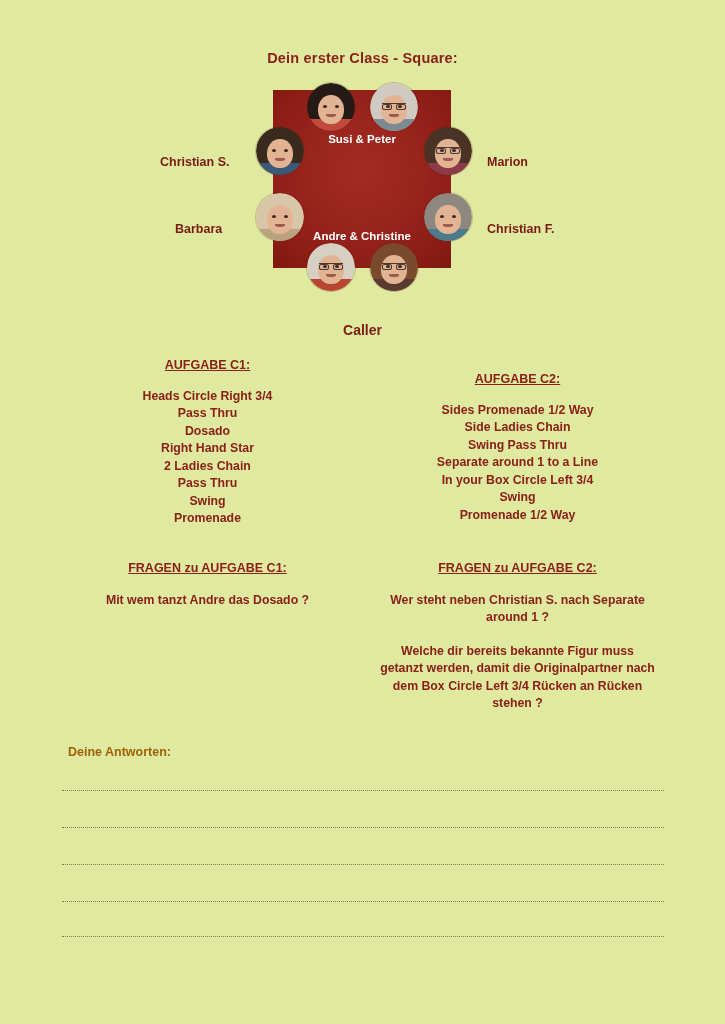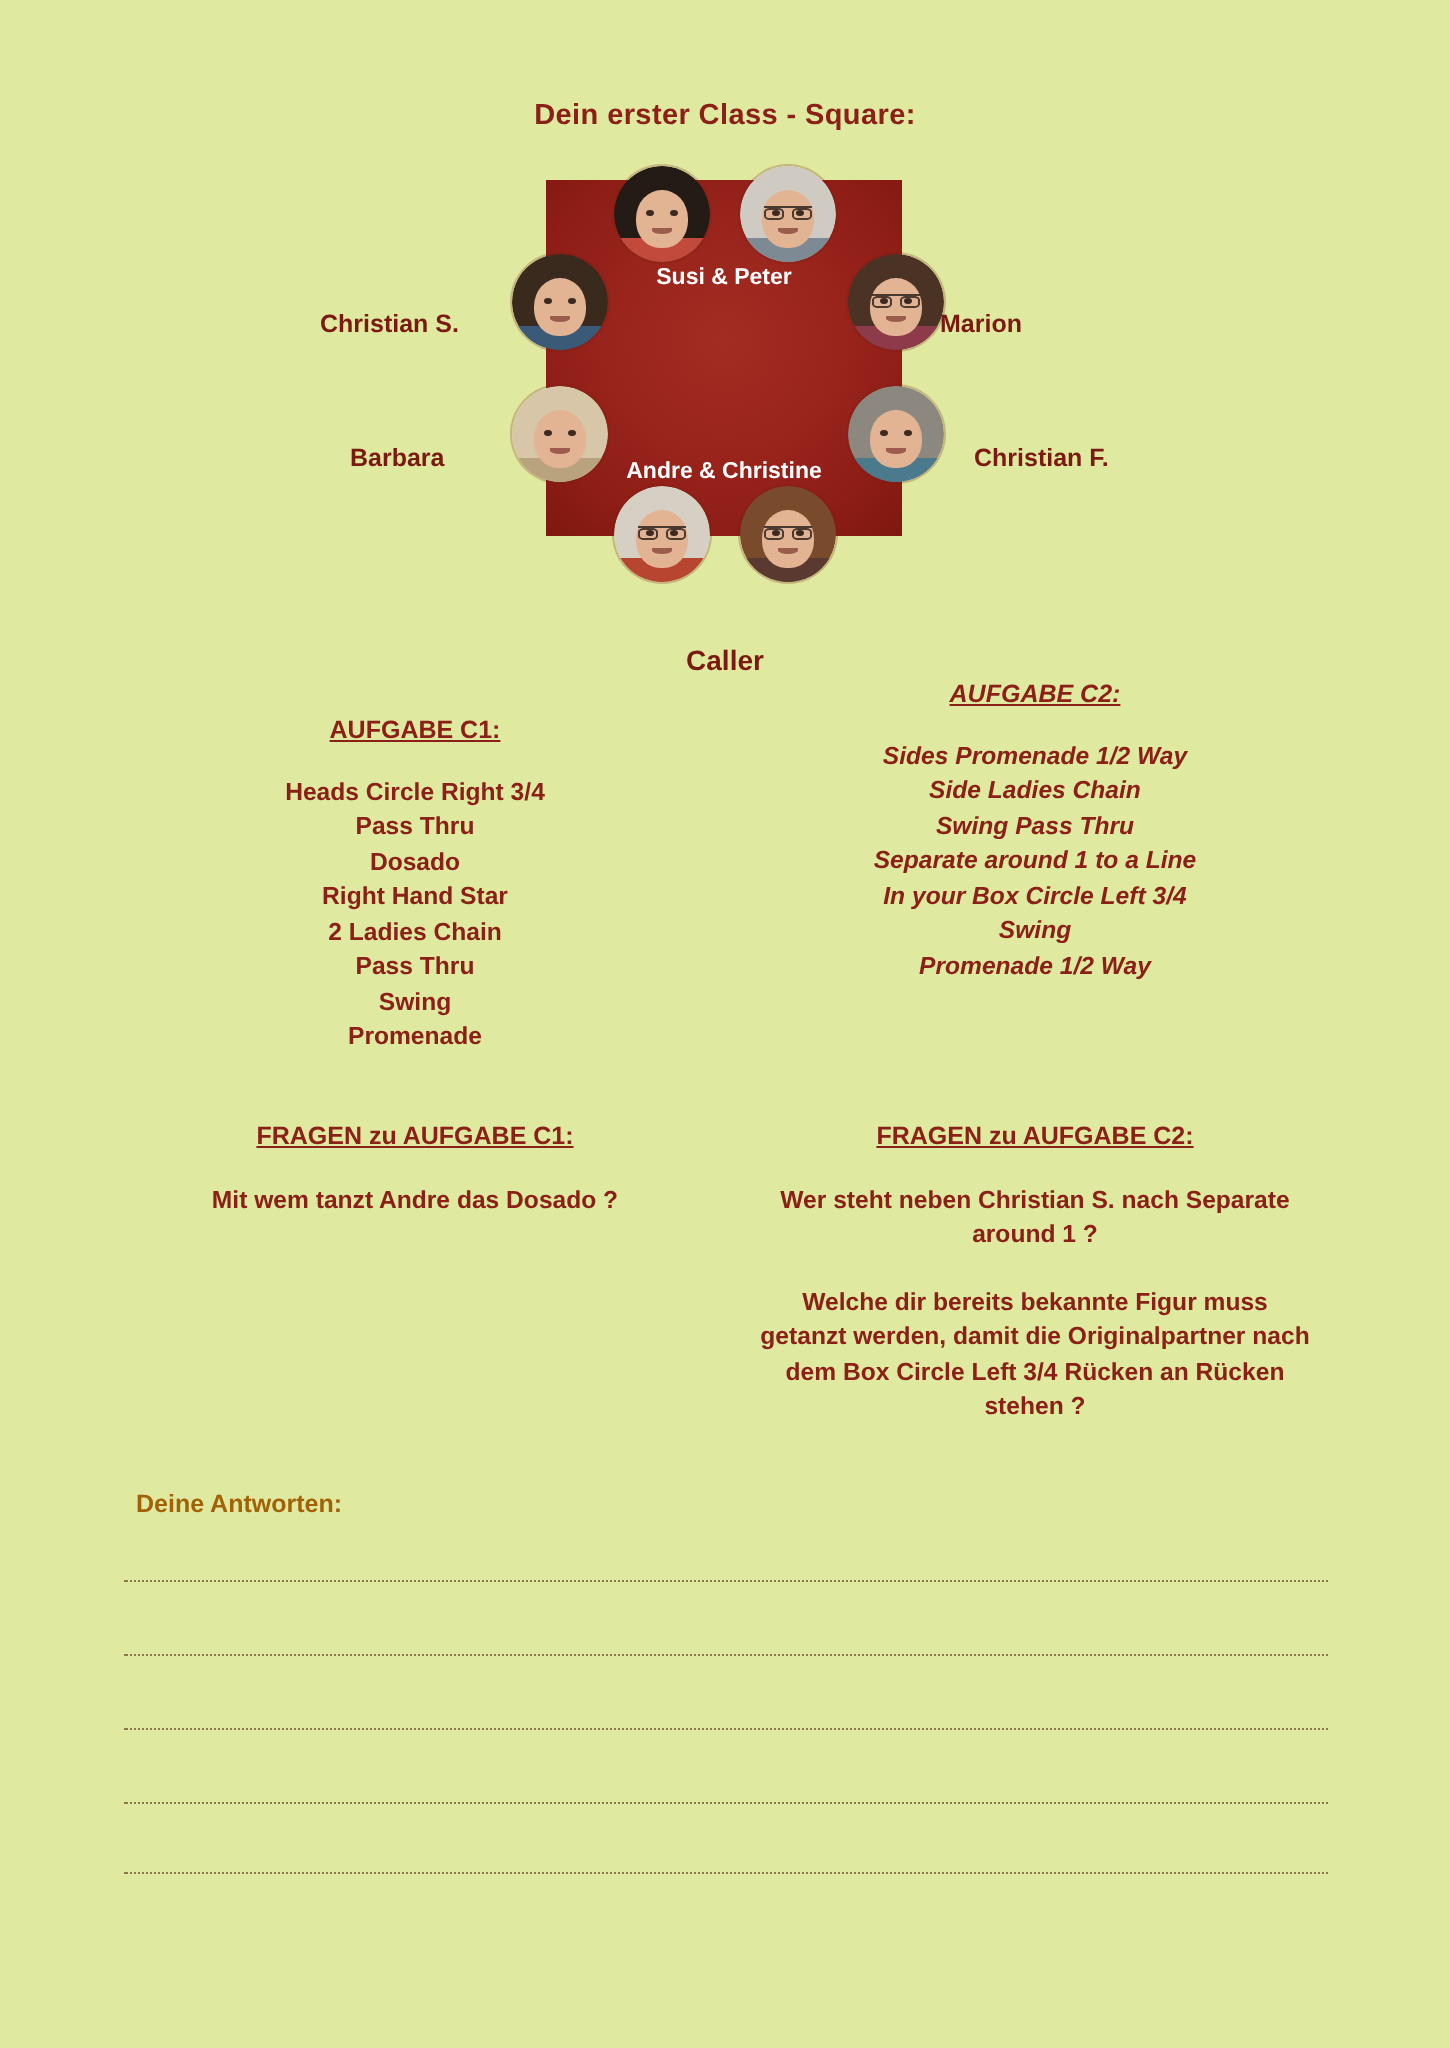--- a/index.html
+++ b/index.html
@@ -297,40 +297,40 @@
         <div class="shirt" style="background:#5a3a30;"></div>
         <div class="skin"></div>
         <div class="glasses"></div>
         <div class="eye l"></div>
           <div class="eye r"></div>
         <div class="mouth"></div>
       </div>
     </div>
 
     <div class="name" style="left:160px; top:70px;">Christian S.</div>
-    <div class="name" style="left:470px; top:70px;">Marion</div>
+    <div class="name" style="left:487px; top:70px;">Marion</div>
     <div class="name" style="left:175px; top:137px;">Barbara</div>
     <div class="name" style="left:487px; top:137px;">Christian F.</div>
   </div>
 
   <div class="caller">Caller</div>
 
   <div class="col col-left" style="top:357px;">
     <div class="task-head">AUFGABE C1:</div>
     <span class="task-line">Heads Circle Right 3/4</span>
     <span class="task-line">Pass Thru</span>
     <span class="task-line">Dosado</span>
     <span class="task-line">Right Hand Star</span>
     <span class="task-line">2 Ladies Chain</span>
     <span class="task-line">Pass Thru</span>
     <span class="task-line">Swing</span>
     <span class="task-line">Promenade</span>
   </div>
 
-  <div class="col col-right" style="top:339px;font-style:italic;">
+  <div class="col col-right" style="top:371px;">
     <div class="task-head">AUFGABE C2:</div>
     <span class="task-line">Sides Promenade 1/2 Way</span>
     <span class="task-line">Side Ladies Chain</span>
     <span class="task-line">Swing Pass Thru</span>
     <span class="task-line">Separate around 1 to a Line</span>
     <span class="task-line">In your Box Circle Left 3/4</span>
     <span class="task-line">Swing</span>
     <span class="task-line">Promenade 1/2 Way</span>
   </div>
 

